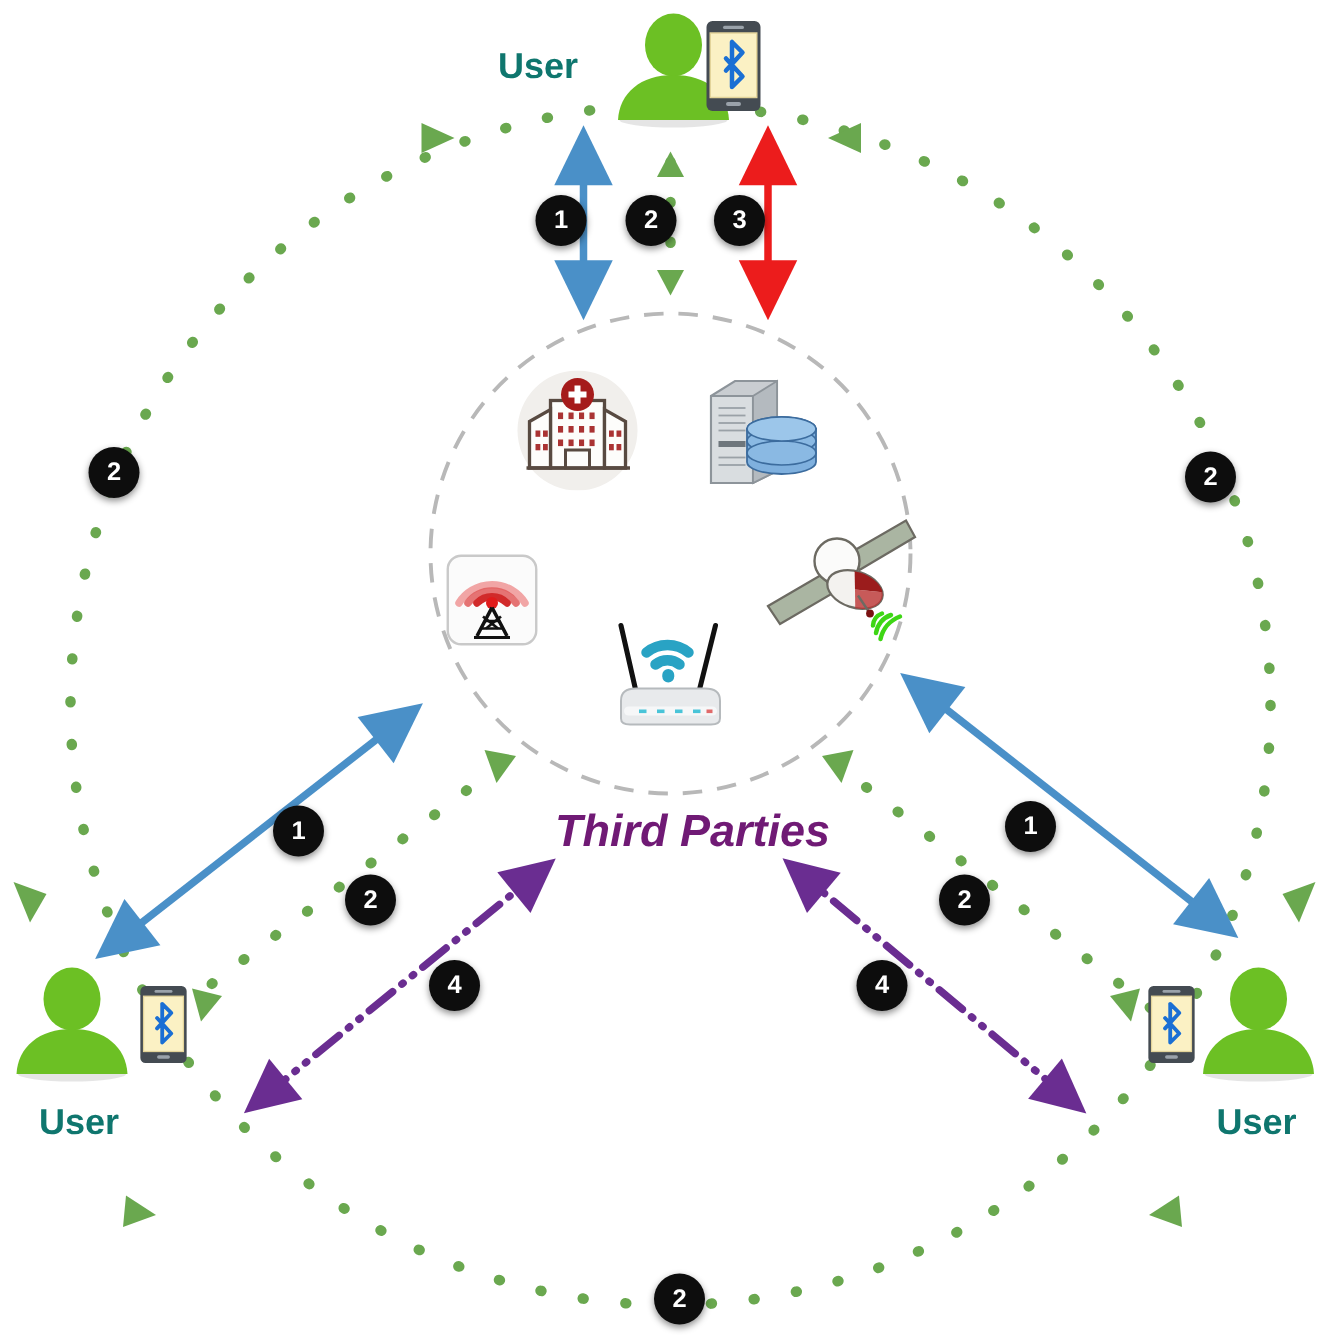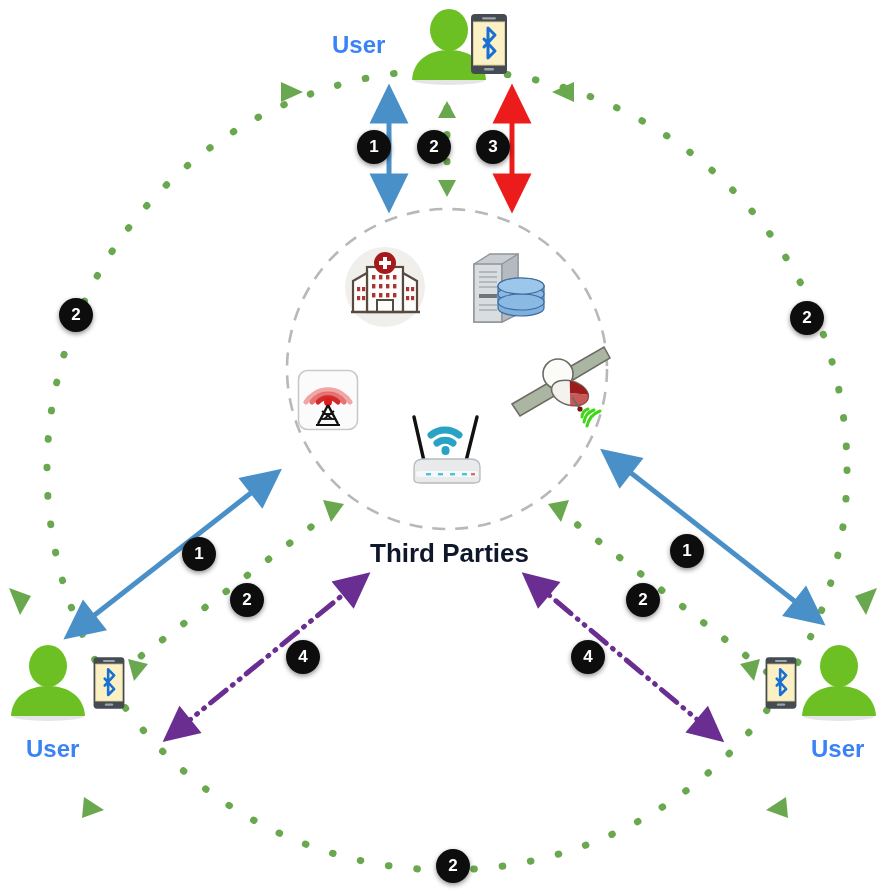--- a/index.html
+++ b/index.html
@@ -7,25 +7,25 @@
   #stage{position:relative;width:887px;height:894px;background:#fff;overflow:hidden;}
   #stage svg.layer{position:absolute;left:0;top:0;width:887px;height:894px;}
   .badge{
     position:absolute;width:34px;height:34px;border-radius:50%;
     background:#0d0d0d;color:#fff;font-size:17px;font-weight:bold;
     display:flex;align-items:center;justify-content:center;
     box-shadow:0 2px 5px rgba(0,0,0,.45);
     font-family:"Liberation Sans",sans-serif;z-index:40;
   }
   .label{
-    position:absolute;color:#3b82f6;font-weight:bold;
+    position:absolute;color:#0f766e;font-weight:bold;
     font-family:"Liberation Sans",sans-serif;z-index:35;white-space:nowrap;
   }
   .label.user{font-size:24px;}
-  .label.tp{font-size:26px;color:#0f172a;}
+  .label.tp{font-size:30px;color:#701a75;font-style:italic;}
   .node{position:absolute;z-index:30;}
   .icon{position:absolute;z-index:25;}
 </style>
 </head>
 <body>
 
 <div id="stage">
 
   <svg class="layer" viewBox="0 0 887 894">
     <defs>

